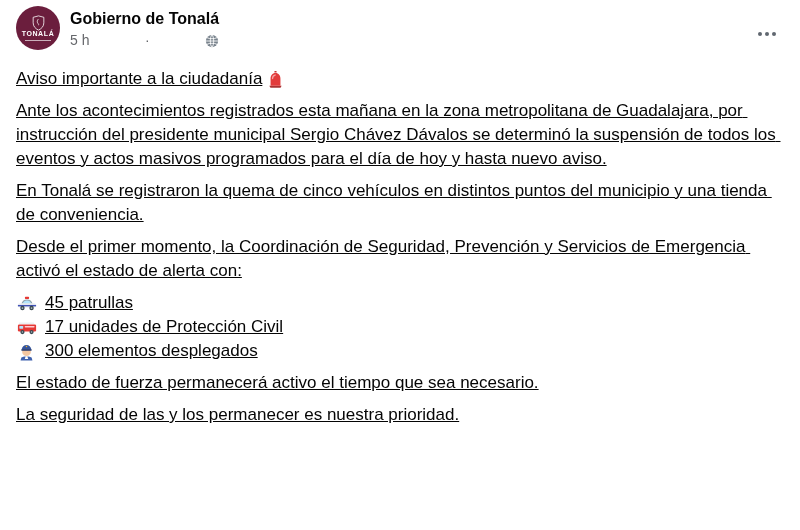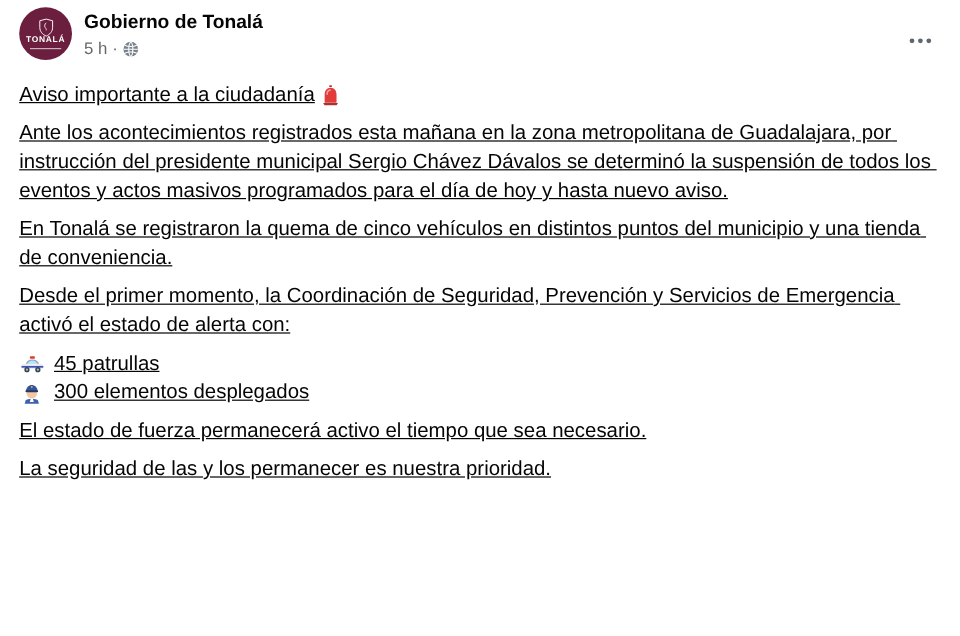--- a/index.html
+++ b/index.html
@@ -11,21 +11,21 @@
   
   .post-header { position:relative; display:flex; align-items:flex-start; gap:10px; height:52px; }
   .avatar { width:44px; height:44px; border-radius:50%; flex:0 0 44px;
             display:flex; flex-direction:column; align-items:center; justify-content:center;
             cursor:pointer; overflow:hidden; }
   .avatar svg { display:block; margin-bottom:-1px; }
   .avatar-title { color:#fff; font-size:7px; font-weight:bold; letter-spacing:.6px; line-height:8px; }
   .avatar-sub { width:26px; height:1px; background:rgba(255,255,255,.65); margin-top:2px; }
   .header-text { padding-top:3px; }
   .page-name { font-size:16px; font-weight:700; line-height:20px; color:#050505; cursor:pointer; }
-  .meta { display:flex; align-items:center; gap:4px; margin-top:3px; color:#65676B; font-size:14px; line-height:16px; }
+  .meta { display:flex; align-items:center; gap:4px; margin-top:3px; color:#65676B; font-size:14px; line-height:16px;justify-content:space-between; }
   .meta .globe { display:inline-flex; margin-top:1px; }
   .more-btn { position:absolute; right:2px; top:20px; display:flex; gap:3px; padding:6px; cursor:pointer; border-radius:50%; }
   .more-btn i { width:4px; height:4px; border-radius:50%; background:#606770; display:block; }
 
   
   .post-body { margin-top:9px; font-size:17px; line-height:24px;text-decoration:underline; }
   .para { margin-bottom:8px; white-space:pre-wrap; }
   .headline { display:flex; align-items:center; }
   .headline .emoji { margin-left:4px; }
   .emoji { display:inline-flex; align-items:center; vertical-align:-3px; }
@@ -98,20 +98,35 @@
               <circle cx="6" cy="13" r="2.4" fill="#37474f"></circle>
               <circle cx="16" cy="13" r="2.4" fill="#37474f"></circle>
               <circle cx="6" cy="13" r="1" fill="#b0bec5"></circle>
               <circle cx="16" cy="13" r="1" fill="#b0bec5"></circle>
             </svg>
           </span>
     <span class="res-text">45 patrullas</span>
   </div>
         <div class="resource-row">
     <span class="icon-slot emoji">
+            <svg width="20" height="15" viewBox="0 0 22 16">
+              <rect x="2" y="2.6" width="17" height="1.6" rx="0.8" fill="#eceff1"></rect>
+              <rect x="1" y="4.8" width="20" height="7.6" rx="1.4" fill="#e53935"></rect>
+              <rect x="2.6" y="6.4" width="4.2" height="3" rx="0.5" fill="#b3e5fc"></rect>
+              <rect x="8.4" y="6.4" width="11" height="1.6" rx="0.8" fill="#ffcdd2"></rect>
+              <circle cx="6" cy="13" r="2.3" fill="#37474f"></circle>
+              <circle cx="16" cy="13" r="2.3" fill="#37474f"></circle>
+              <circle cx="6" cy="13" r=".9" fill="#b0bec5"></circle>
+              <circle cx="16" cy="13" r=".9" fill="#b0bec5"></circle>
+            </svg>
+          </span>
+    <span class="res-text">17 unidades de Protección Civil</span>
+  </div>
+        <div class="resource-row">
+    <span class="icon-slot emoji">
             <svg width="17" height="19" viewBox="0 0 18 20">
               <path d="M3.6 16.4c1.2-1.6 9.6-1.6 10.8 0l.9 3.1H2.7z" fill="#3f61ad"></path>
               <path d="M8.1 15h1.8l.9 3H7.2z" fill="#fff"></path>
               <circle cx="9" cy="10.2" r="4.6" fill="#f4c7a1"></circle>
               <path d="M3.8 8.2c.4-3.2 2.6-5.2 5.2-5.2s4.8 2 5.2 5.2z" fill="#34549c"></path>
               <rect x="3.4" y="7.6" width="11.2" height="1.7" rx="0.85" fill="#24386b"></rect>
               <circle cx="9" cy="4.7" r=".8" fill="#f0b429"></circle>
             </svg>
           </span>
     <span class="res-text">300 elementos desplegados</span>

